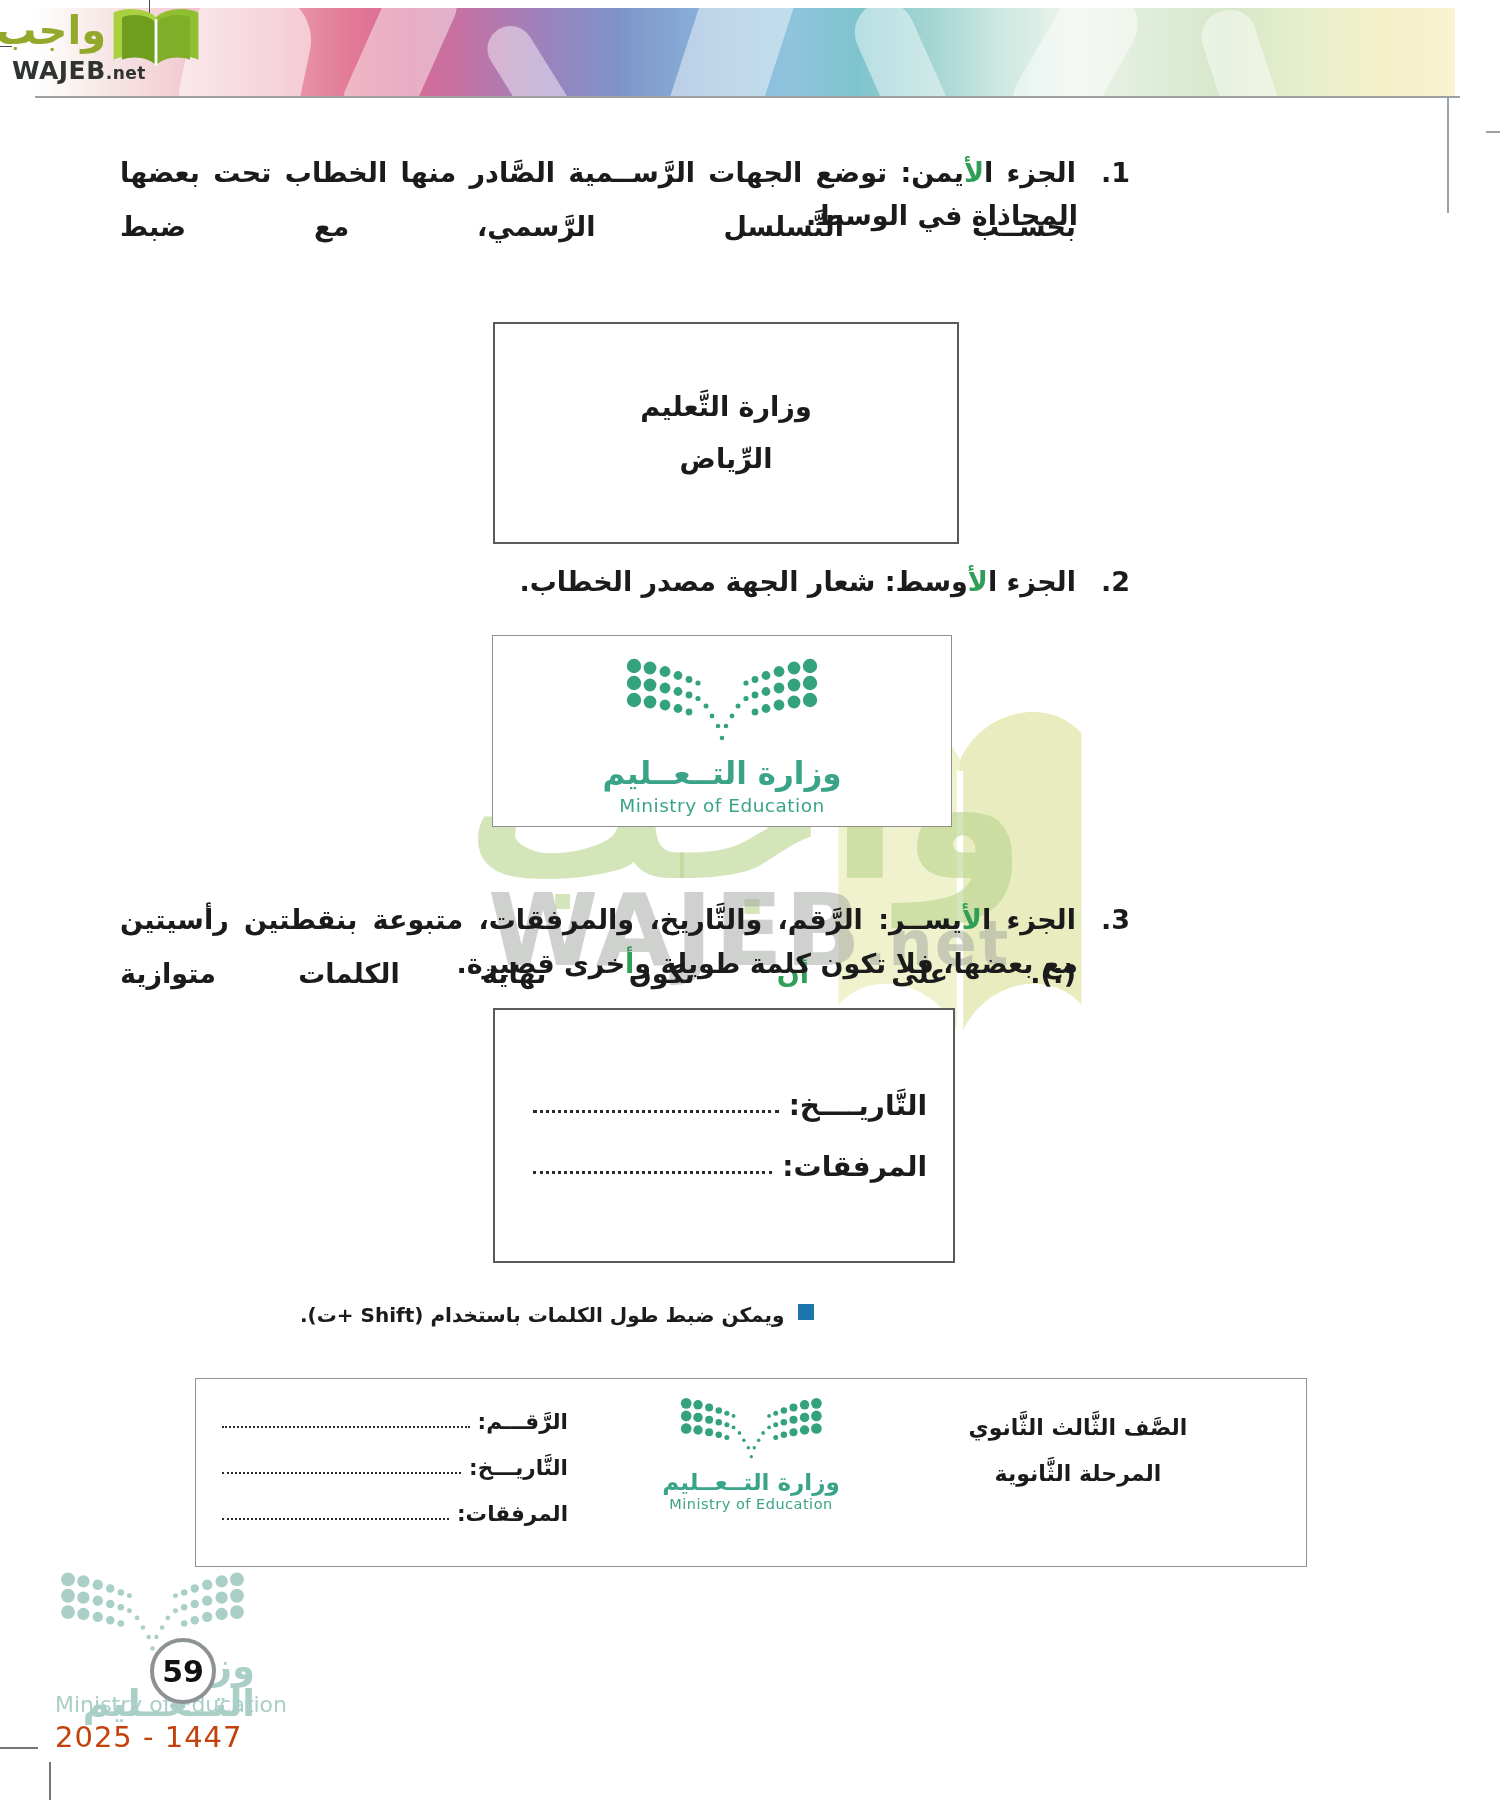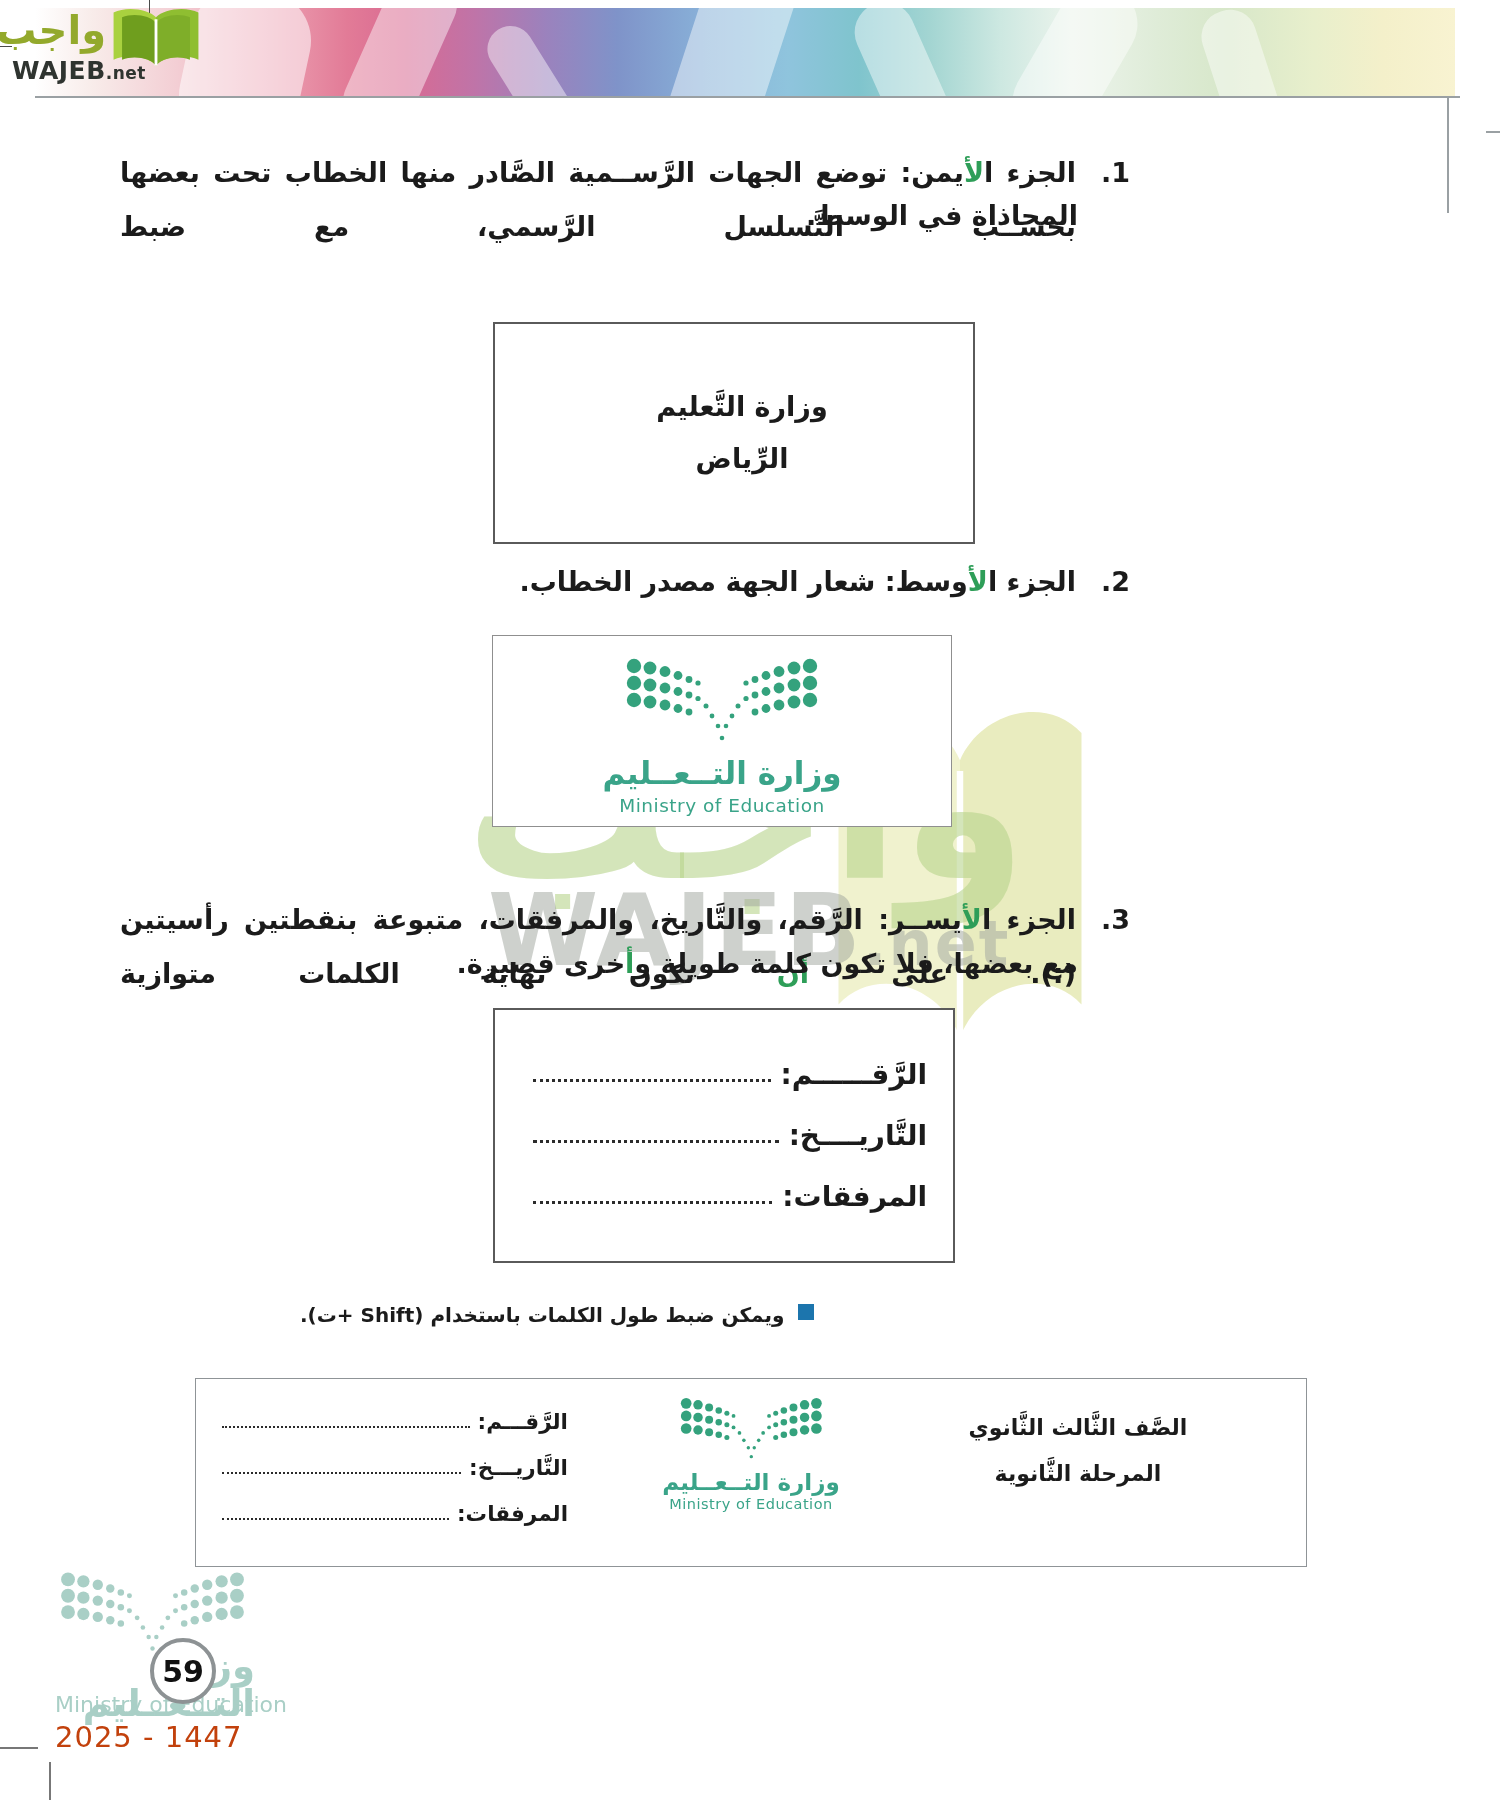--- a/index.html
+++ b/index.html
@@ -39,21 +39,21 @@
   .item{left:120px;width:1010px;direction:rtl;text-align:justify;text-align-last:justify;
         font-size:27px;font-weight:bold;line-height:54px;padding-right:54px;box-sizing:border-box;z-index:3;}
   .item .marker{position:absolute;right:0;top:0;direction:rtl;font-weight:bold;}
   .line-right{direction:rtl;text-align:right;font-size:27px;font-weight:bold;z-index:3;}
   .g{color:#2e9e58;}
   .r{color:#d3241c;}
 
   
   .box1{left:493px;top:322px;width:462px;height:218px;border:2px solid #5a5a5a;background:#fff;z-index:3;
         display:flex;flex-direction:column;justify-content:center;align-items:center;direction:rtl;
-        font-size:27px;font-weight:bold;line-height:52px;text-align:center;padding-left:16px;}
+        font-size:27px;font-weight:bold;line-height:52px;text-align:center;}
   .box2{left:492px;top:635px;width:460px;height:192px;border:1px solid #8f8f8f;background:#fff;z-index:3;
         display:flex;flex-direction:column;justify-content:flex-start;align-items:center;padding-top:16px;box-sizing:border-box;}
   .moe-ar{color:#3aa489;font-size:31px;font-weight:bold;direction:rtl;line-height:1.15;margin-top:4px;}
   .moe-en{color:#3aa489;font-size:18.5px;margin-top:3px;letter-spacing:.5px;}
   .box3{left:493px;top:1008px;width:462px;height:255px;border:2px solid #5a5a5a;background:#fff;z-index:3;
         display:flex;flex-direction:column;justify-content:center;direction:rtl;box-sizing:border-box;padding:10px 26px;}
   .box3 .row{display:flex;align-items:flex-end;margin:14px 0;}
   .box3 .lbl{font-size:28px;font-weight:bold;white-space:nowrap;}
   .dotline{flex:1;border-bottom:3.4px dotted #2b2b2b;margin:0 10px 9px 12px;}
 
@@ -208,24 +208,20 @@
   <div class="abs item" style="top:893px;">
     <span class="marker">3.</span>
     <span>الجزء ا</span><span class="g">لأ</span><span>يســر: الرَّقم، والتَّاريخ، والمرفقات، متبوعة بنقطتين رأسيتين (:). على </span><span class="g">أن</span><span> تكون نهاية الكلمات متوازية</span>
   </div>
   <div class="abs line-right" style="right:422px;top:948px;">
     <span>مع بعضها، فلا تكون كلمة طويلة و</span><span class="g">أ</span><span>خرى قصيرة.</span>
   </div>
 
   <div class="abs box3">
     <div class="row">
-      <span class="lbl">الرَّقــــــم:</span>
-      <span class="dotline"></span>
-    </div>
-    <div class="row">
       <span class="lbl">التَّاريــــخ:</span>
       <span class="dotline"></span>
     </div>
     <div class="row">
       <span class="lbl">المرفقات:</span>
       <span class="dotline"></span>
     </div>
   </div>
 
   <div class="abs bullet">

